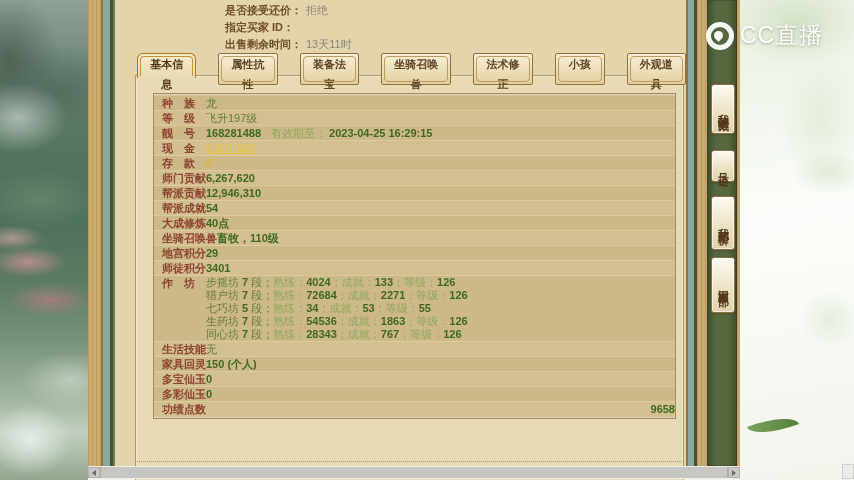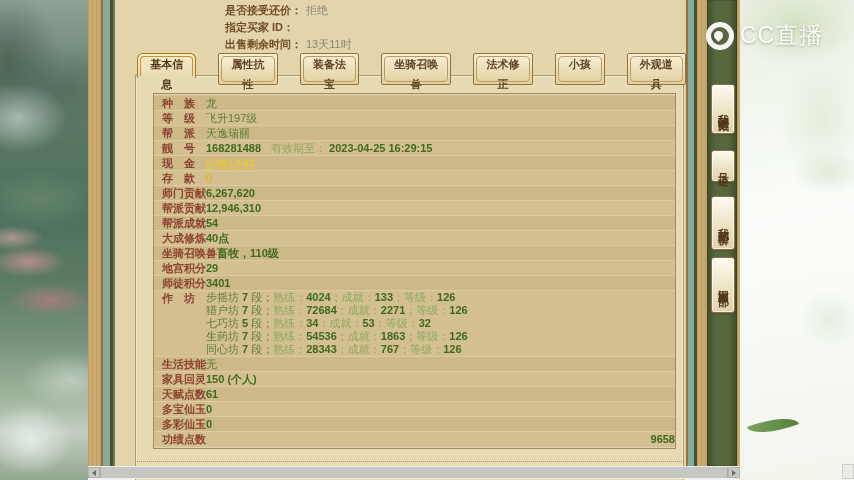--- a/index.html
+++ b/index.html
@@ -87,21 +87,21 @@
     padding:2px 0; }
   .row { line-height:14px; font-size:11px; border-bottom:1px solid #dccaa0;
     background:#cdb887; display:flex; align-items:flex-start; }
   .row:nth-child(even) { background:#d3bf90; }
   .row:last-child { border-bottom:none;text-align:right; }
   .row-label { flex:0 0 52px; padding-left:8px; color:#8c4332; font-weight:bold; white-space:nowrap; }
   .row-value { flex:1; white-space:nowrap; }
   .val-text { color:#5f7d36; }
   .val-num  { color:#3f6a1e; font-weight:bold; }
   .val-sub  { color:#8da95e; }
-  .val-link { color:#eac63e; font-weight:bold; text-decoration:underline; cursor:pointer; }
+  .val-link { color:#eac63e; font-weight:normal; text-decoration:underline; cursor:pointer; }
   .val-gold { color:#e7b52f; font-weight:bold; }
   .ws-line  { line-height:13px; }
   .gap-l { margin-left:10px; }
 
   .dotted { position:absolute; left:20px; top:461px; width:549px; border-top:1px dotted #ad9562; }
 
   
   .hscroll { position:absolute; left:0; top:466px; width:652px; height:13px; background:#ececea; }
   .strack { position:absolute; left:0; top:1px; right:0; height:11px; background:#d6d6d3; }
   .sarrow { position:absolute; top:1px; width:12px; height:11px; background:#c8c8c5;
@@ -163,24 +163,20 @@
         <div class="panel">
             <div class="row">
               <span class="row-label">种　族</span>
               <span class="row-value"><span class="val-text">龙</span></span>
             </div>
             <div class="row">
               <span class="row-label">等　级</span>
               <span class="row-value"><span class="val-text">飞升197级</span></span>
             </div>
             <div class="row">
-              <span class="row-label">帮　派</span>
-              <span class="row-value"><span class="val-text">天逸瑞丽</span></span>
-            </div>
-            <div class="row">
               <span class="row-label">靓　号</span>
               <span class="row-value"><span class="val-num">168281488</span><span class="val-sub gap-l">有效期至：</span><span class="val-num"> 2023-04-25 16:29:15</span></span>
             </div>
             <div class="row">
               <span class="row-label">现　金</span>
               <span class="row-value"><a class="val-link">5,981,582</a></span>
             </div>
             <div class="row">
               <span class="row-label">存　款</span>
               <span class="row-value"><span class="val-gold">0</span></span>
@@ -211,36 +207,32 @@
             </div>
             <div class="row">
               <span class="row-label">师徒积分</span>
               <span class="row-value"><span class="val-num">3401</span></span>
             </div>
             <div class="row">
               <span class="row-label">作　坊</span>
               <span class="row-value">
                 <div class="ws-line"><span class="val-text">步摇坊 </span><span class="val-num">7</span><span class="val-text"> 段；</span><span class="val-sub">熟练：</span><span class="val-num">4024</span><span class="val-sub">；成就：</span><span class="val-num">133</span><span class="val-sub">；等级：</span><span class="val-num">126</span></div>
                 <div class="ws-line"><span class="val-text">猎户坊 </span><span class="val-num">7</span><span class="val-text"> 段；</span><span class="val-sub">熟练：</span><span class="val-num">72684</span><span class="val-sub">；成就：</span><span class="val-num">2271</span><span class="val-sub">；等级：</span><span class="val-num">126</span></div>
-                <div class="ws-line"><span class="val-text">七巧坊 </span><span class="val-num">5</span><span class="val-text"> 段；</span><span class="val-sub">熟练：</span><span class="val-num">34</span><span class="val-sub">；成就：</span><span class="val-num">53</span><span class="val-sub">；等级：</span><span class="val-num">32</span></div>
+                <div class="ws-line"><span class="val-text">七巧坊 </span><span class="val-num">5</span><span class="val-text"> 段；</span><span class="val-sub">熟练：</span><span class="val-num">34</span><span class="val-sub">；成就：</span><span class="val-num">53</span><span class="val-sub">；等级：</span><span class="val-num">55</span></div>
                 <div class="ws-line"><span class="val-text">生药坊 </span><span class="val-num">7</span><span class="val-text"> 段；</span><span class="val-sub">熟练：</span><span class="val-num">54536</span><span class="val-sub">；成就：</span><span class="val-num">1863</span><span class="val-sub">；等级：</span><span class="val-num">126</span></div>
                 <div class="ws-line"><span class="val-text">同心坊 </span><span class="val-num">7</span><span class="val-text"> 段；</span><span class="val-sub">熟练：</span><span class="val-num">28343</span><span class="val-sub">；成就：</span><span class="val-num">767</span><span class="val-sub">；等级：</span><span class="val-num">126</span></div>
               </span>
             </div>
             <div class="row">
               <span class="row-label">生活技能</span>
               <span class="row-value"><span class="val-text">无</span></span>
             </div>
             <div class="row">
               <span class="row-label">家具回灵</span>
               <span class="row-value"><span class="val-num">150 (个人)</span></span>
-            </div>
-            <div class="row">
-              <span class="row-label">天赋点数</span>
-              <span class="row-value"><span class="val-num">61</span></span>
             </div>
             <div class="row">
               <span class="row-label">多宝仙玉</span>
               <span class="row-value"><span class="val-num">0</span></span>
             </div>
             <div class="row">
               <span class="row-label">多彩仙玉</span>
               <span class="row-value"><span class="val-num">0</span></span>
             </div>
             <div class="row">

